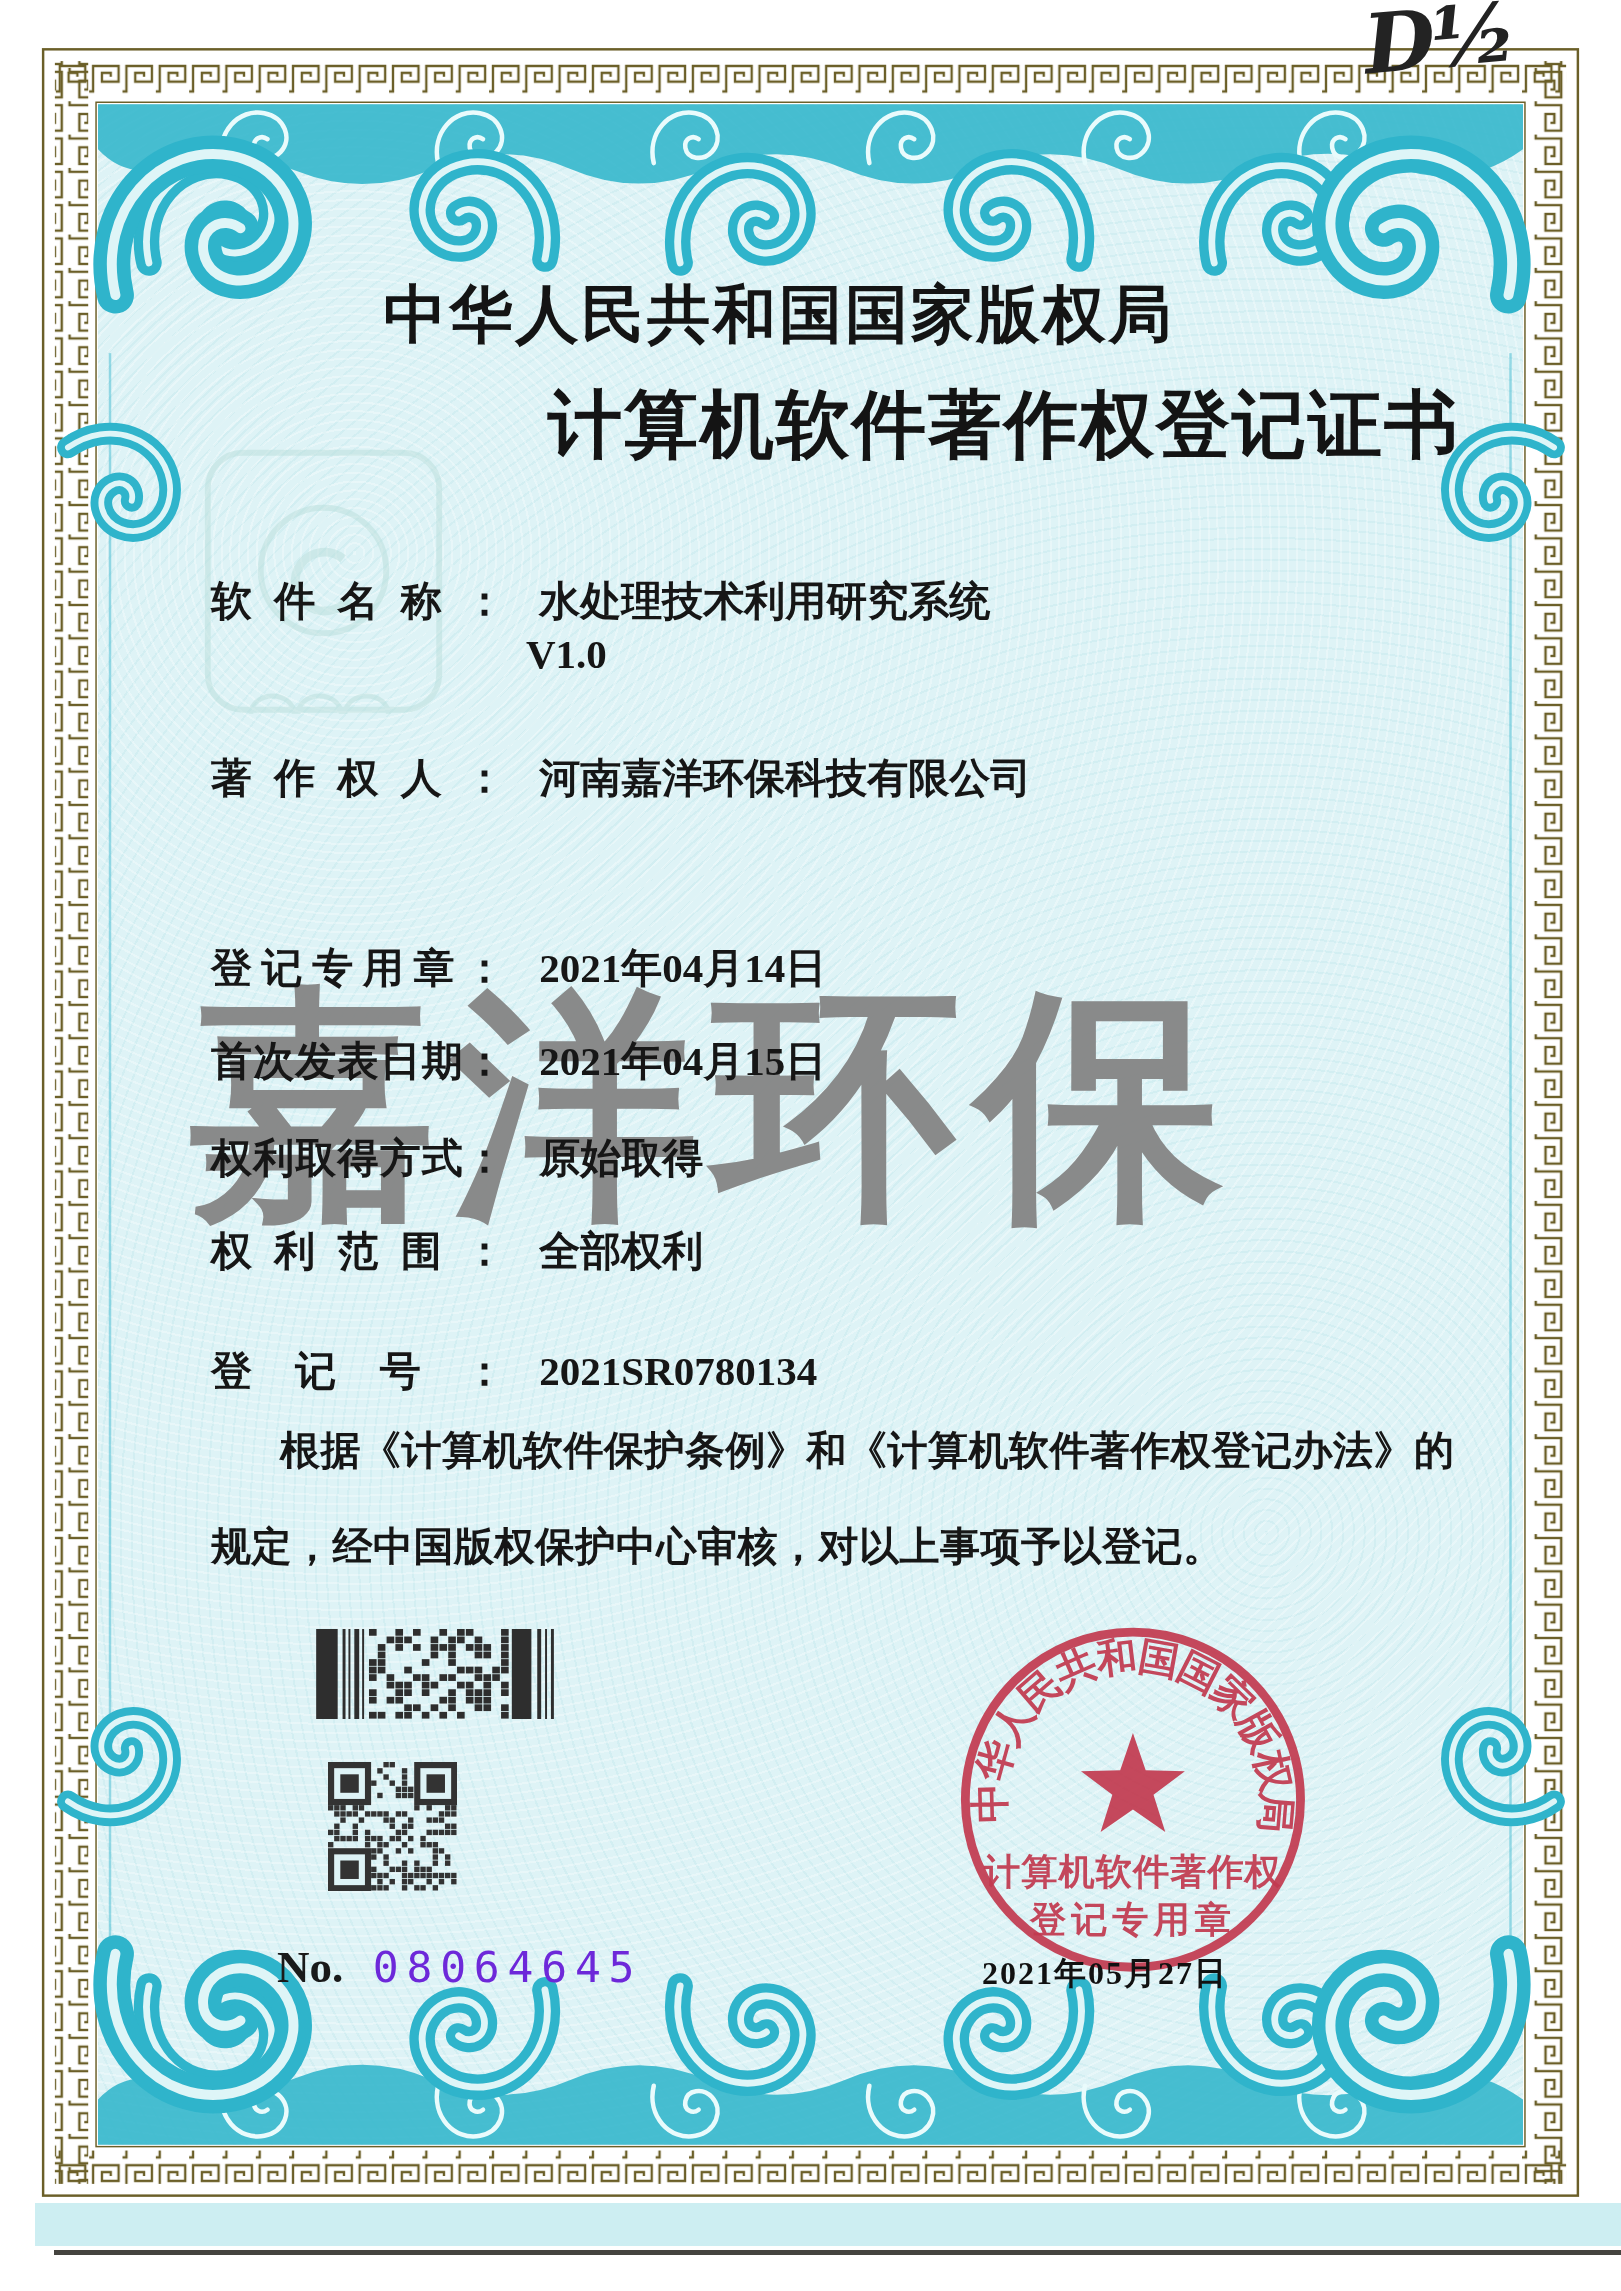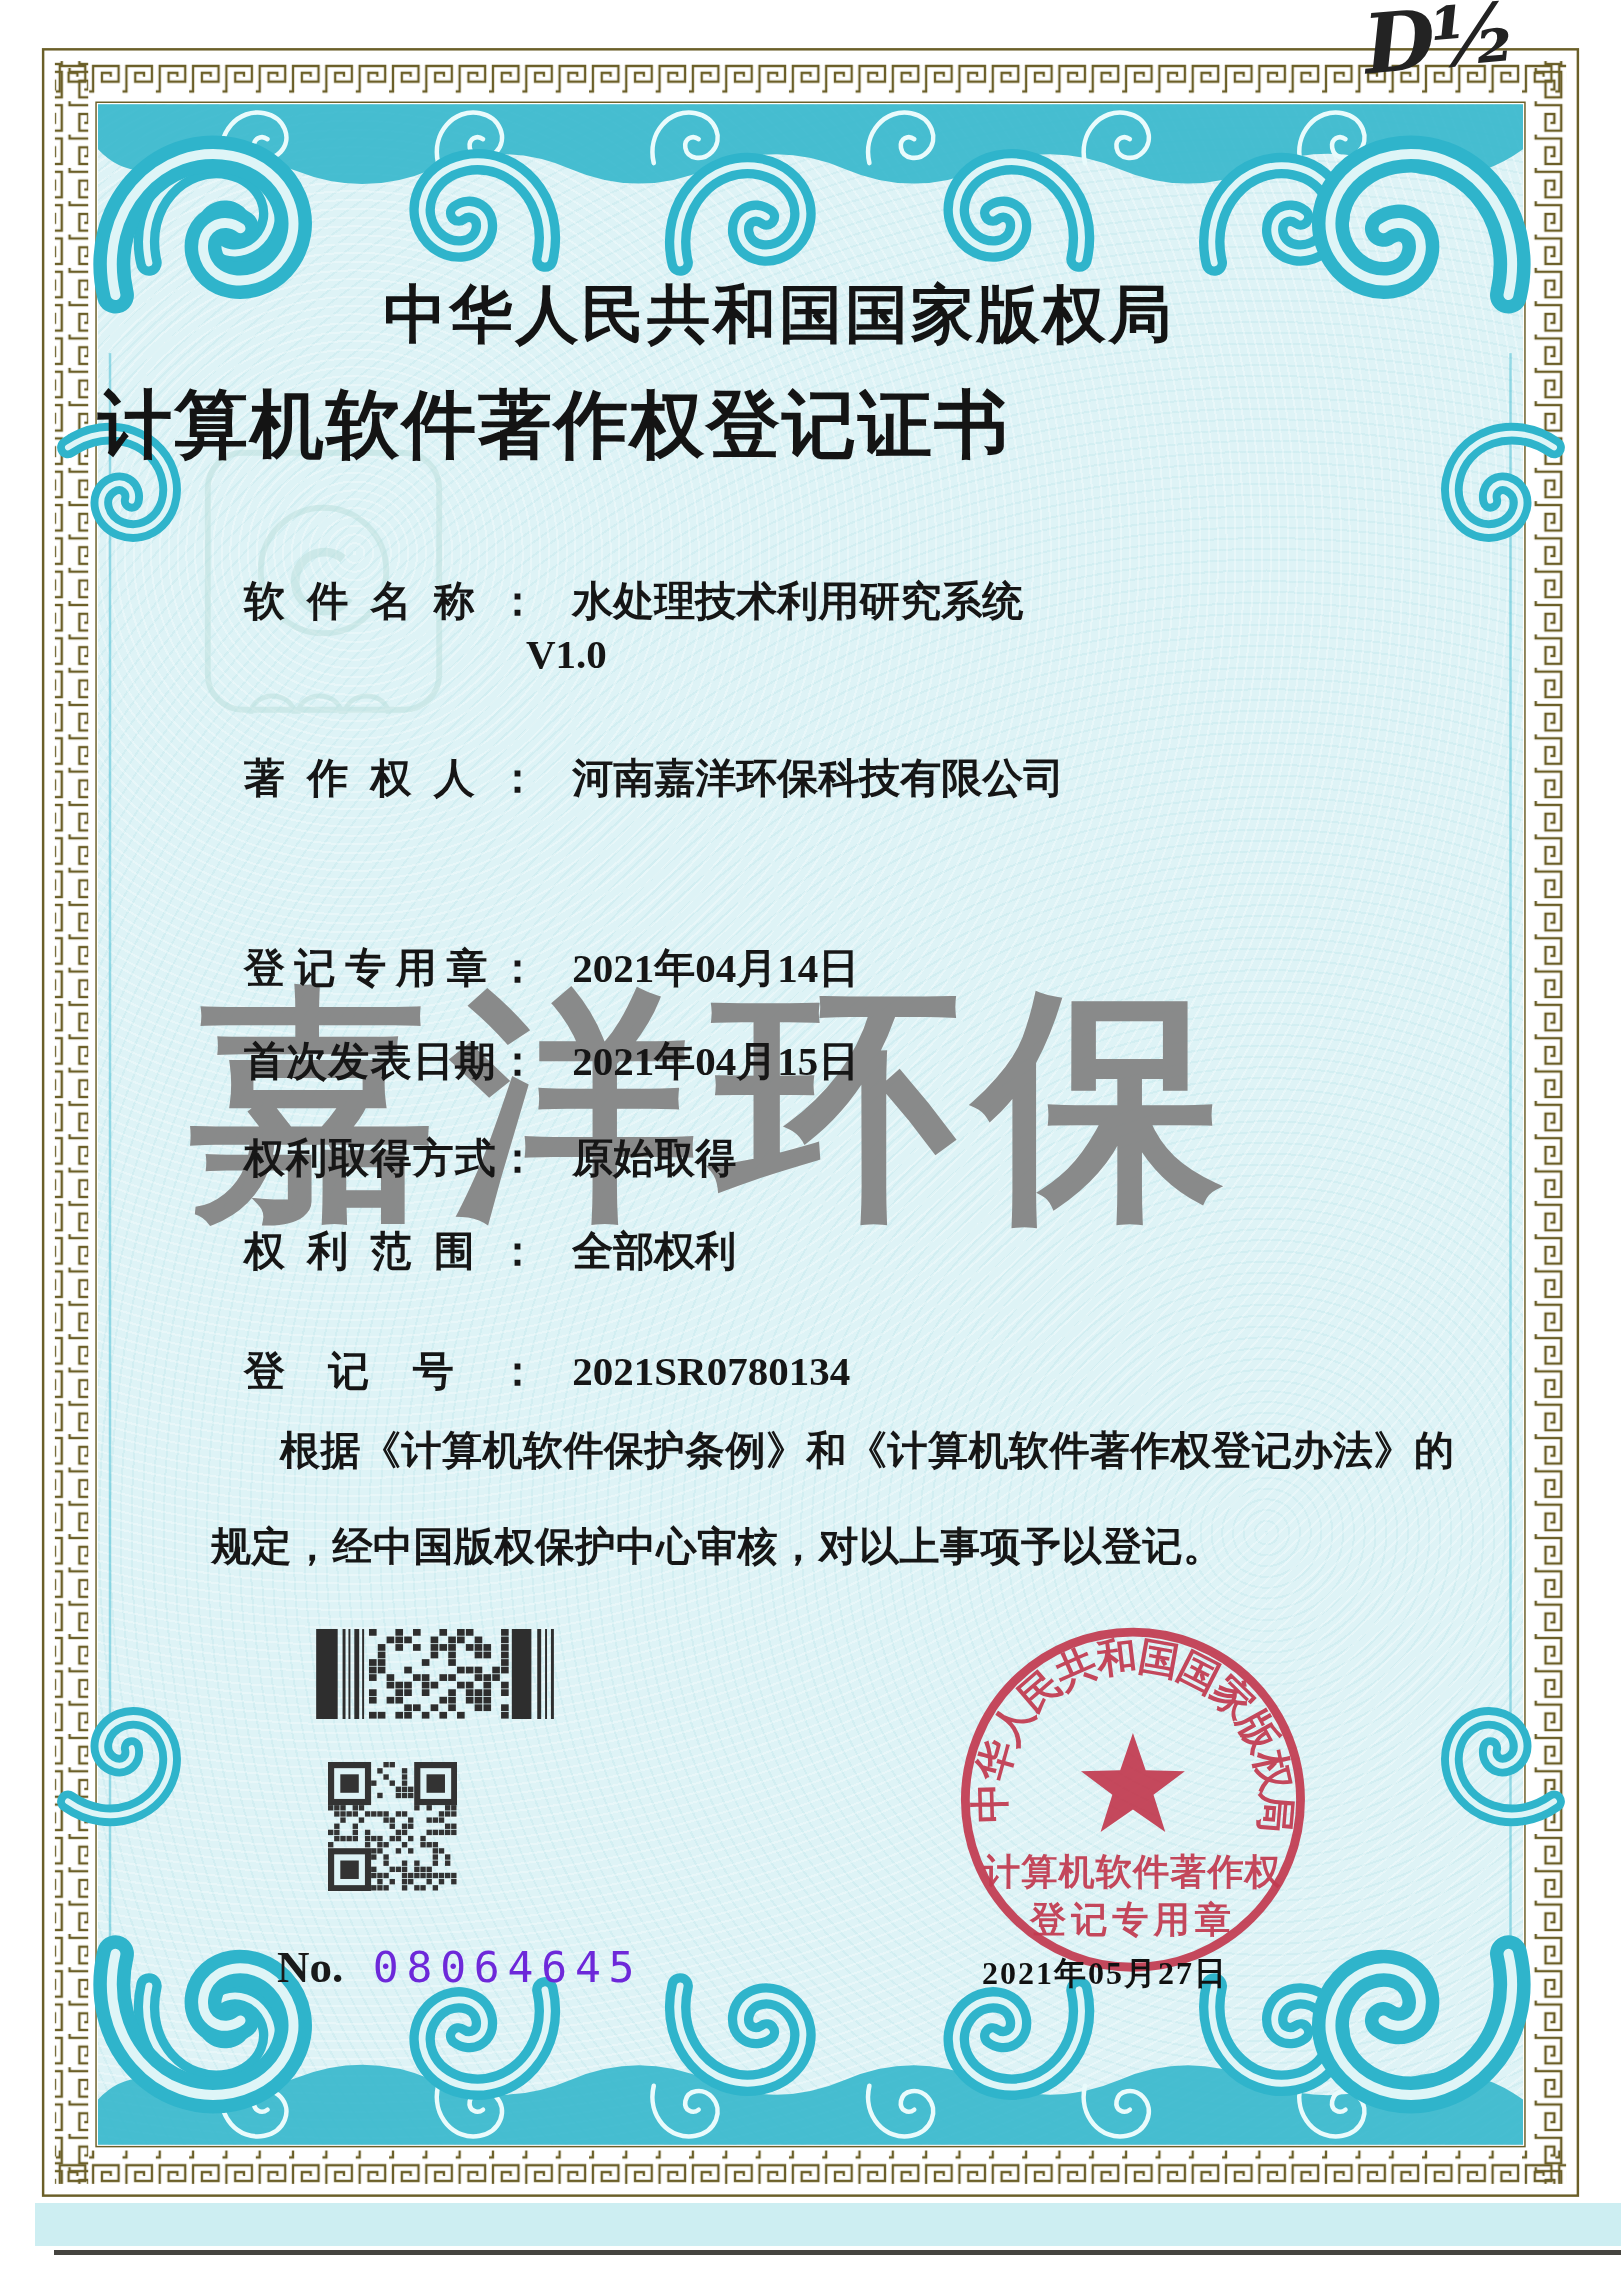--- a/index.html
+++ b/index.html
@@ -14,26 +14,26 @@
        repeating-radial-gradient(circle at 82% 70%, rgba(186,228,233,.32) 0 2px, rgba(255,255,255,0) 2px 10.8px);}
   .bottom-strip{position:absolute;left:35px;top:2203px;width:1586px;height:43px;background:#cdeef2;z-index:0;}
   .scan-line{position:absolute;left:54px;top:2250px;width:1567px;height:4.9px;background:#45443f;z-index:0;}
   .frame{left:0;top:0;z-index:1;}
   .emblem{left:196px;top:443px;z-index:2;opacity:.5;}
   .watermark{position:absolute;left:188px;top:982px;z-index:3;white-space:nowrap;
      font-family:"Liberation Sans","DejaVu Sans",sans-serif;font-weight:700;
      font-size:247px;line-height:1;letter-spacing:15.7px;color:#868686;opacity:.96;}
   .t1{position:absolute;left:98px;top:272px;width:1362px;text-align:center;z-index:5;
       font-size:63px;font-weight:700;letter-spacing:2.9px;color:#141414;}
-  .t2{position:absolute;left:98px;top:376px;width:1362px;text-align:left;z-index:5;
+  .t2{position:absolute;left:98px;top:376px;width:1362px;text-align:right;z-index:5;
       font-size:74px;font-weight:700;letter-spacing:2px;color:#141414;}
   .certno{position:absolute;left:998px;top:498px;z-index:5;font-size:36px;font-weight:700;color:#161616;white-space:nowrap;}
   .certno .val{margin-left:25.5px;}
   .row{position:absolute;left:211px;z-index:5;font-size:41px;font-weight:700;color:#161616;white-space:nowrap;}
-  .row .lbl{display:inline-block;width:294px;text-align:justify;text-align-last:justify;margin-left:33px;}
+  .row .lbl{display:inline-block;width:294px;text-align:justify;text-align-last:justify;}
   .row .val{margin-left:24px;}
   .v2{position:absolute;left:526px;z-index:5;font-size:41px;font-weight:700;color:#161616;text-align:center;}
   .body-line{position:absolute;left:211px;z-index:5;font-size:40px;font-weight:700;color:#161616;
       letter-spacing:0.5px;white-space:nowrap;}
   .b1{text-indent:69px;}
   .serial{position:absolute;left:277px;top:1941px;z-index:5;white-space:nowrap;}
   .serial .no-label{font-size:45px;font-weight:700;color:#1a1a1a;}
   .serial .no-num{font-family:"DejaVu Sans Mono","Liberation Mono",monospace;font-size:43px;
       color:#6d28d9;letter-spacing:7.8px;margin-left:25.5px;}
   .barcode{left:316px;top:1629px;z-index:4;}

